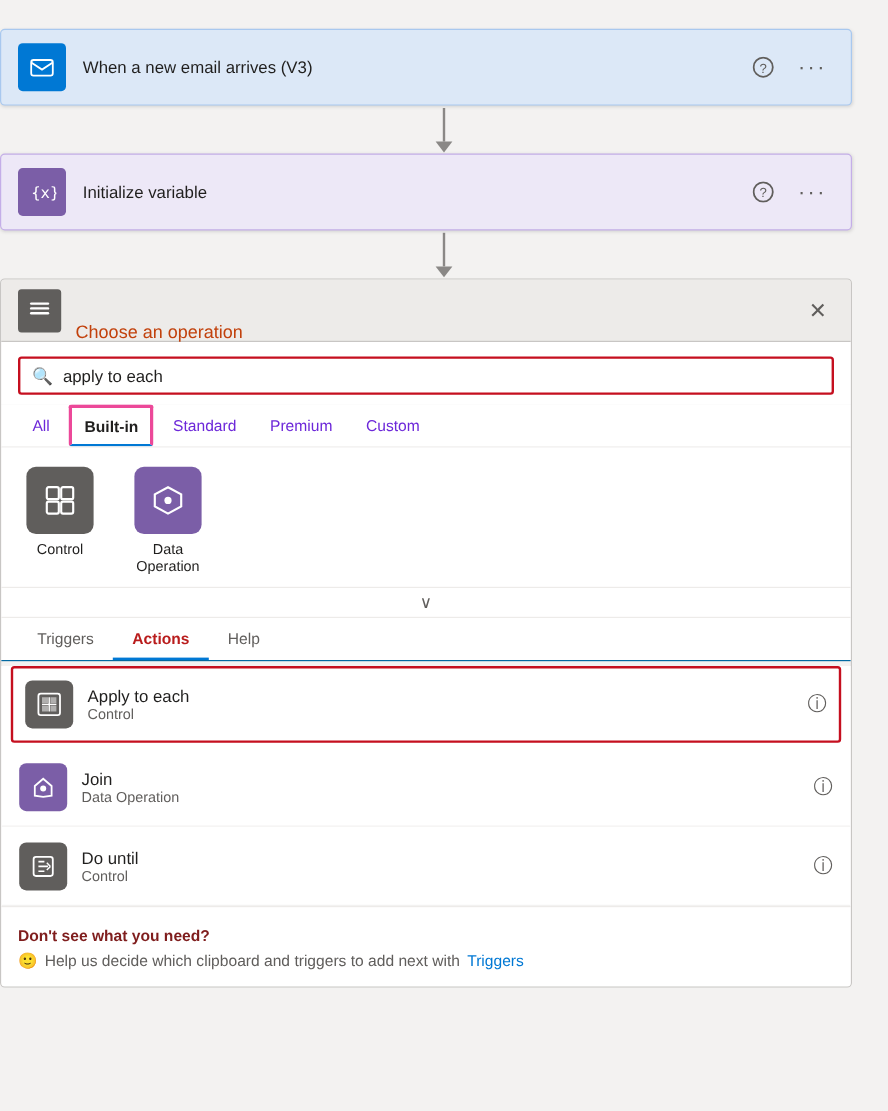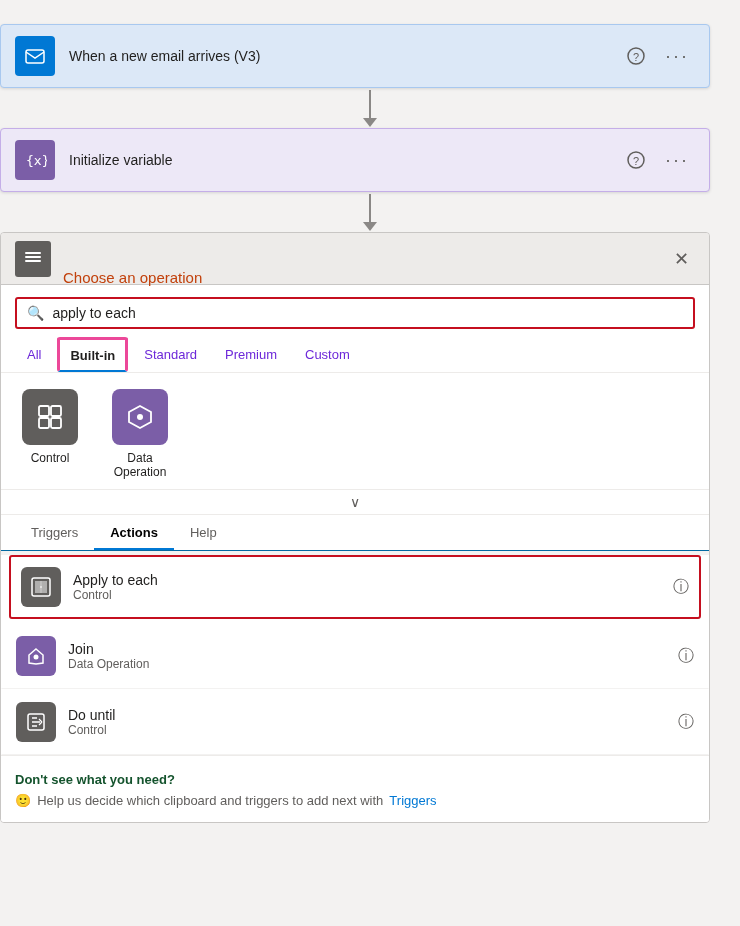--- a/index.html
+++ b/index.html
@@ -261,21 +261,21 @@
       gap: 0;
     }
     .subtab {
       padding: 10px 16px 8px;
       font-size: 13px;
       color: #605e5c;
       cursor: pointer;
       border-bottom: 2px solid transparent;
     }
     .subtab.active {
-      color: #000000;
+      color: #b91c1c;
       font-weight: 600;
       border-bottom: 2px solid #0078d4;
     }
 
     
     .action-list {
       background: #fff;
     }
     .action-item {
       display: flex;
@@ -325,21 +325,21 @@
 
     
     .footer-section {
       background: #fff;
       padding: 16px 14px 14px;
       border-top: 1px solid #edebe9;
     }
     .footer-title {
       font-size: 13px;
       font-weight: 600;
-      color: #14532d;
+      color: #7f1d1d;
       margin-bottom: 6px;
     }
     .footer-link-row {
       display: flex;
       align-items: center;
       gap: 6px;
       font-size: 13px;
       color: #605e5c;
     }
     .footer-link {

